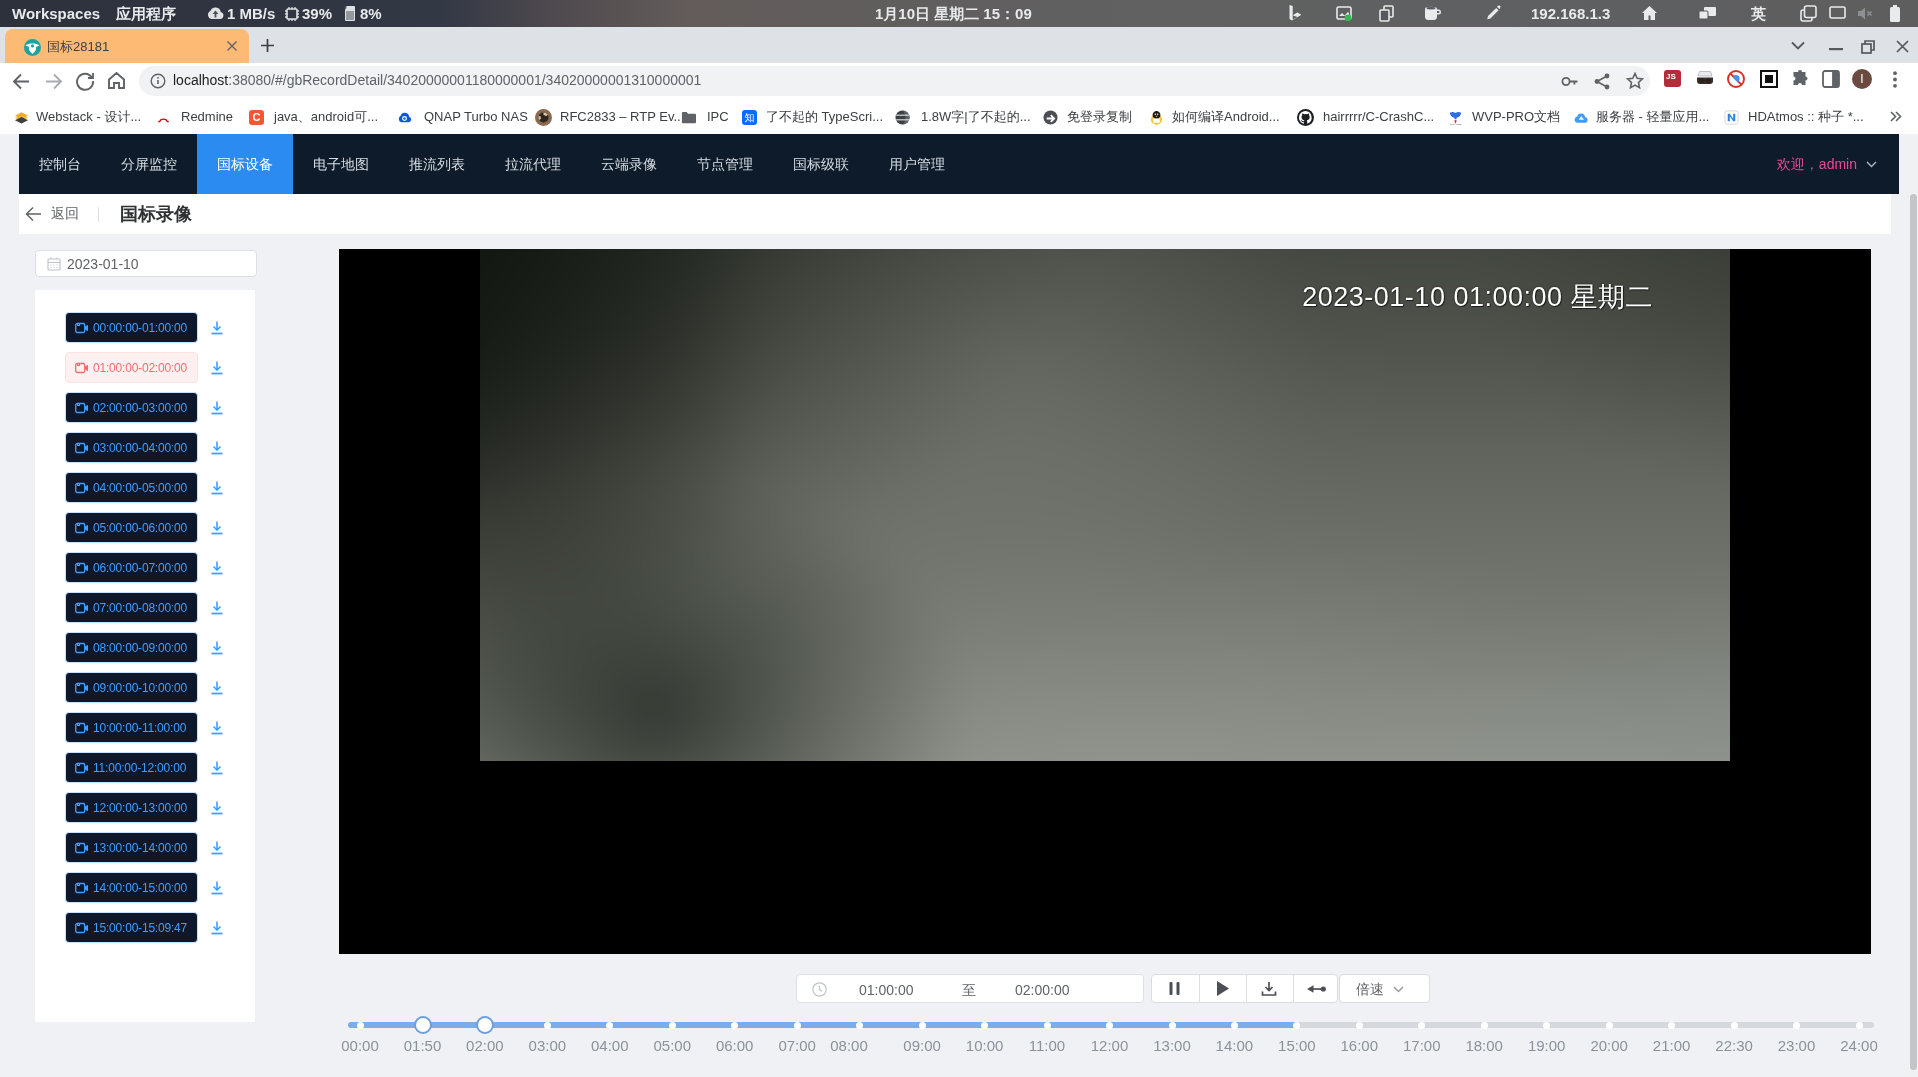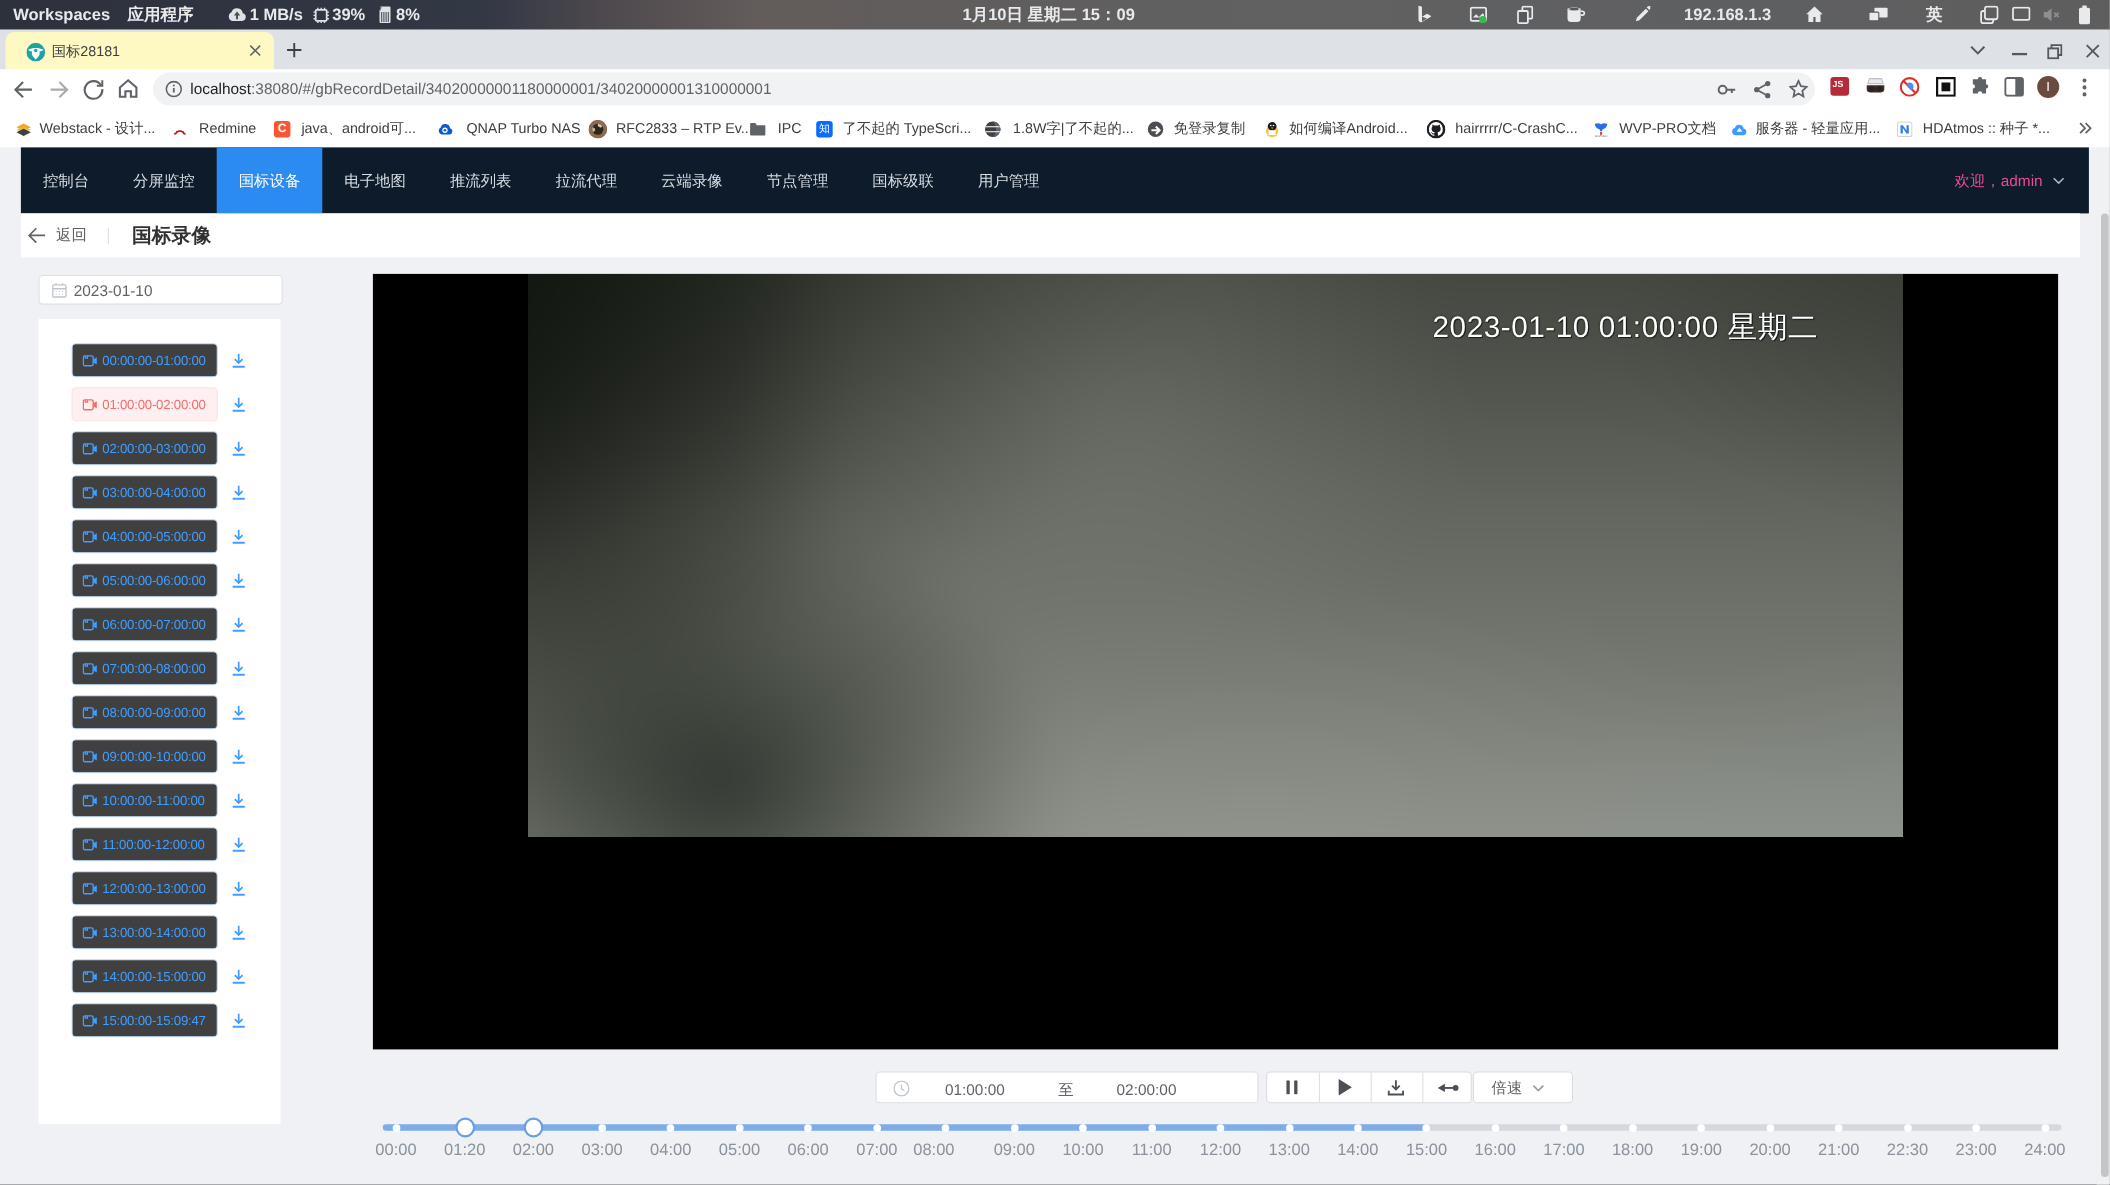--- a/index.html
+++ b/index.html
@@ -6,39 +6,39 @@
   html,body { width:1918px; height:1077px; overflow:hidden; }
   body { position:relative; background:#eff1f5; font-family:"Liberation Sans", sans-serif; }
   .abs { position:absolute; }
   
   #topbar { position:absolute; left:0; top:0; width:1918px; height:27px;
     background:linear-gradient(90deg,#2c313c 0%,#313643 18%,#333845 23%,#4f4a4e 29%,#635c5b 36%,#605d5d 46%,#616161 60%,#5e5f61 85%,#5f5e5e 100%);
     color:#e8eaec; font-size:15px; }
   #topbar .it { position:absolute; top:0; height:27px; line-height:27px; white-space:nowrap; }
   
   #tabbar { position:absolute; left:0; top:27px; width:1918px; height:36px; background:#dee1e6; }
-  #tab { position:absolute; left:5px; top:2px; width:244px; height:34px; background:#fef9c3; border-radius:8px 8px 0 0; }
+  #tab { position:absolute; left:5px; top:2px; width:244px; height:34px; background:#fdba74; border-radius:8px 8px 0 0; }
   
   #toolbar { position:absolute; left:0; top:63px; width:1918px; height:37px; background:#fff; }
   #urlpill { position:absolute; left:139px; top:3px; width:1511px; height:30px; background:#f0f2f4; border-radius:15px; }
   
   #bookmarks { position:absolute; left:0; top:100px; width:1918px; height:34px; background:#fff; font-size:13px; color:#3c4043;padding-left:31px; }
   #bookmarks .bm { position:absolute; top:0; height:34px; line-height:34px; white-space:nowrap; }
   #bookmarks .bi { position:absolute; top:10px; width:15px; height:15px; }
   
   #nav { position:absolute; left:19px; top:134px; width:1880px; height:60px; background:#0d1b2a; }
   #nav .mi { float:left; height:60px; line-height:60px; padding:0 20px; color:#d8dde3; font-size:14px; }
   #nav .mi.act { background:#2b8bf0; color:#fff; }
   #adm { position:absolute; right:42px; top:0; height:60px; line-height:60px; color:#ec4899; font-size:14px; }
   
   #subheader { position:absolute; left:19px; top:194px; width:1872px; height:40px; background:#fff; }
   
   #datebox { position:absolute; left:35px; top:250px; width:222px; height:27px; background:#fff; border:1px solid #dcdfe6; border-radius:4px; }
   #panel { position:absolute; left:35px; top:290px; width:220px; height:732px; background:#fff; }
-  .pill { position:absolute; left:65px; width:133px; height:31px; border-radius:4px; background:#404040; border:1px solid #c6e2ff; color:#409eff; font-size:12px; letter-spacing:-0.2px; line-height:29px; white-space:nowrap; }
+  .pill { position:absolute; left:65px; width:133px; height:31px; border-radius:4px; background:#0f172a; border:1px solid #c6e2ff; color:#409eff; font-size:12px; letter-spacing:-0.2px; line-height:29px; white-space:nowrap; }
   .pill.red { background:#fef0f0; border-color:#fde2e2; color:#f56c6c; }
   .dl { position:absolute; left:209px; width:16px; height:16px; }
   
   #player { position:absolute; left:339px; top:249px; width:1532px; height:705px; background:#000; }
   #vid { position:absolute; left:141px; top:0; width:1250px; height:512px; overflow:hidden; }
   #vidg { position:absolute; left:-50px; top:-50px; width:1350px; height:805px; filter:blur(22px);
     background:
       radial-gradient(130px 200px at 4% 98%, rgba(222,224,216,.45), rgba(222,224,216,0) 70%),
       radial-gradient(620px 200px at 36% 105%, rgba(25,30,27,.5), rgba(25,30,27,0) 75%),
       radial-gradient(700px 420px at 100% 90%, rgba(170,180,188,.4), rgba(170,180,188,0) 80%),
@@ -602,21 +602,21 @@
     <div class="tldot" style="left:1480.7px;"></div>
     <div class="tldot" style="left:1543.2px;"></div>
     <div class="tldot" style="left:1605.7px;"></div>
     <div class="tldot" style="left:1668.1px;"></div>
     <div class="tldot" style="left:1730.6px;"></div>
     <div class="tldot" style="left:1793.0px;"></div>
     <div class="tldot" style="left:1855.5px;"></div>
     <div class="tlh" style="left:413.5px;"></div>
     <div class="tlh" style="left:475.9px;"></div>
     <div class="tll" style="left:330.0px;">00:00</div>
-    <div class="tll" style="left:392.5px;">01:20</div>
+    <div class="tll" style="left:392.5px;">01:50</div>
     <div class="tll" style="left:454.9px;">02:00</div>
     <div class="tll" style="left:517.4px;">03:00</div>
     <div class="tll" style="left:579.8px;">04:00</div>
     <div class="tll" style="left:642.3px;">05:00</div>
     <div class="tll" style="left:704.7px;">06:00</div>
     <div class="tll" style="left:767.2px;">07:00</div>
     <div class="tll" style="left:819px;">08:00</div>
     <div class="tll" style="left:892.1px;">09:00</div>
     <div class="tll" style="left:954.6px;">10:00</div>
     <div class="tll" style="left:1017.0px;">11:00</div>

